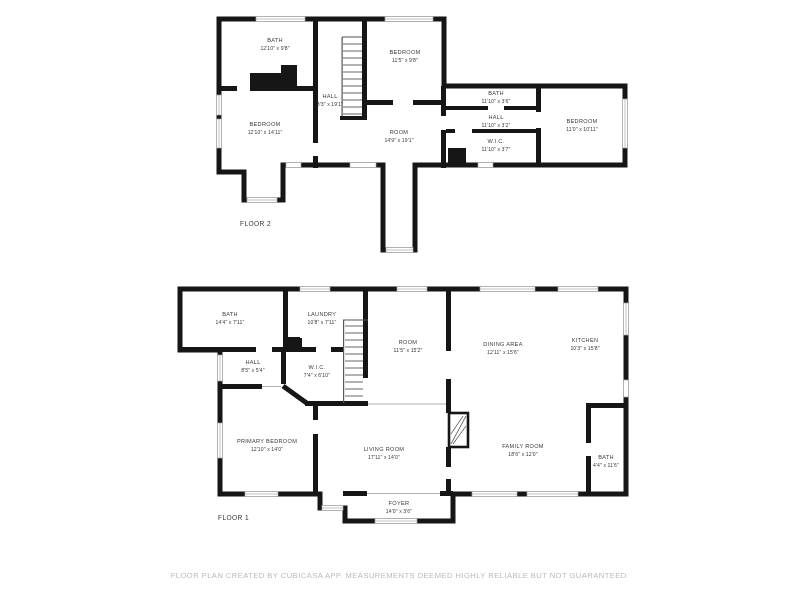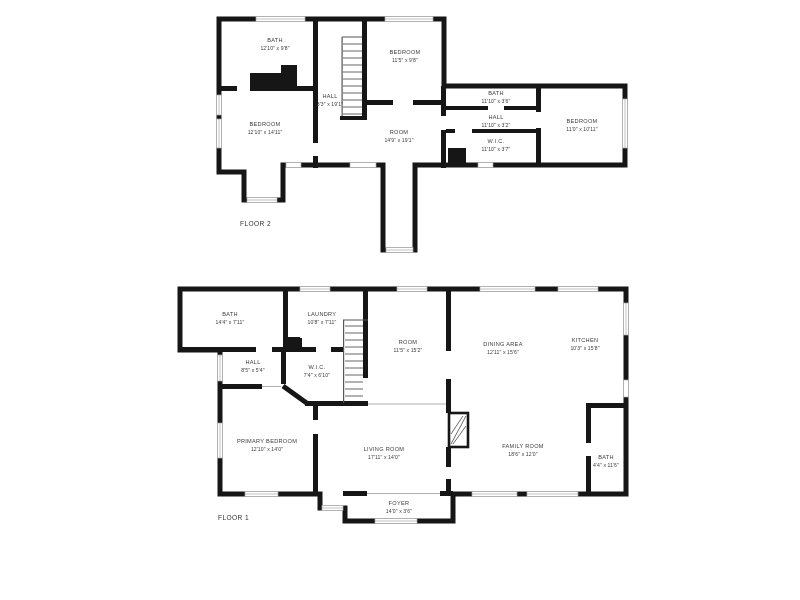--- a/index.html
+++ b/index.html
@@ -297,14 +297,15 @@
 <div class="room-label" style="left:606px;top:461px">
   <div class="rname">BATH</div>
   <div class="rdims">4'4" x 11'6"</div>
 </div>
 <div class="room-label" style="left:399px;top:507px">
   <div class="rname">FOYER</div>
   <div class="rdims">14'0" x 3'6"</div>
 </div>
 <div class="floor-tag" style="left:218px;top:514px">FLOOR 1</div>
 
+<div class="footer">FLOOR PLAN CREATED BY CUBICASA APP. MEASUREMENTS DEEMED HIGHLY RELIABLE BUT NOT GUARANTEED.</div>
 
 </div>
 
 </body></html>

